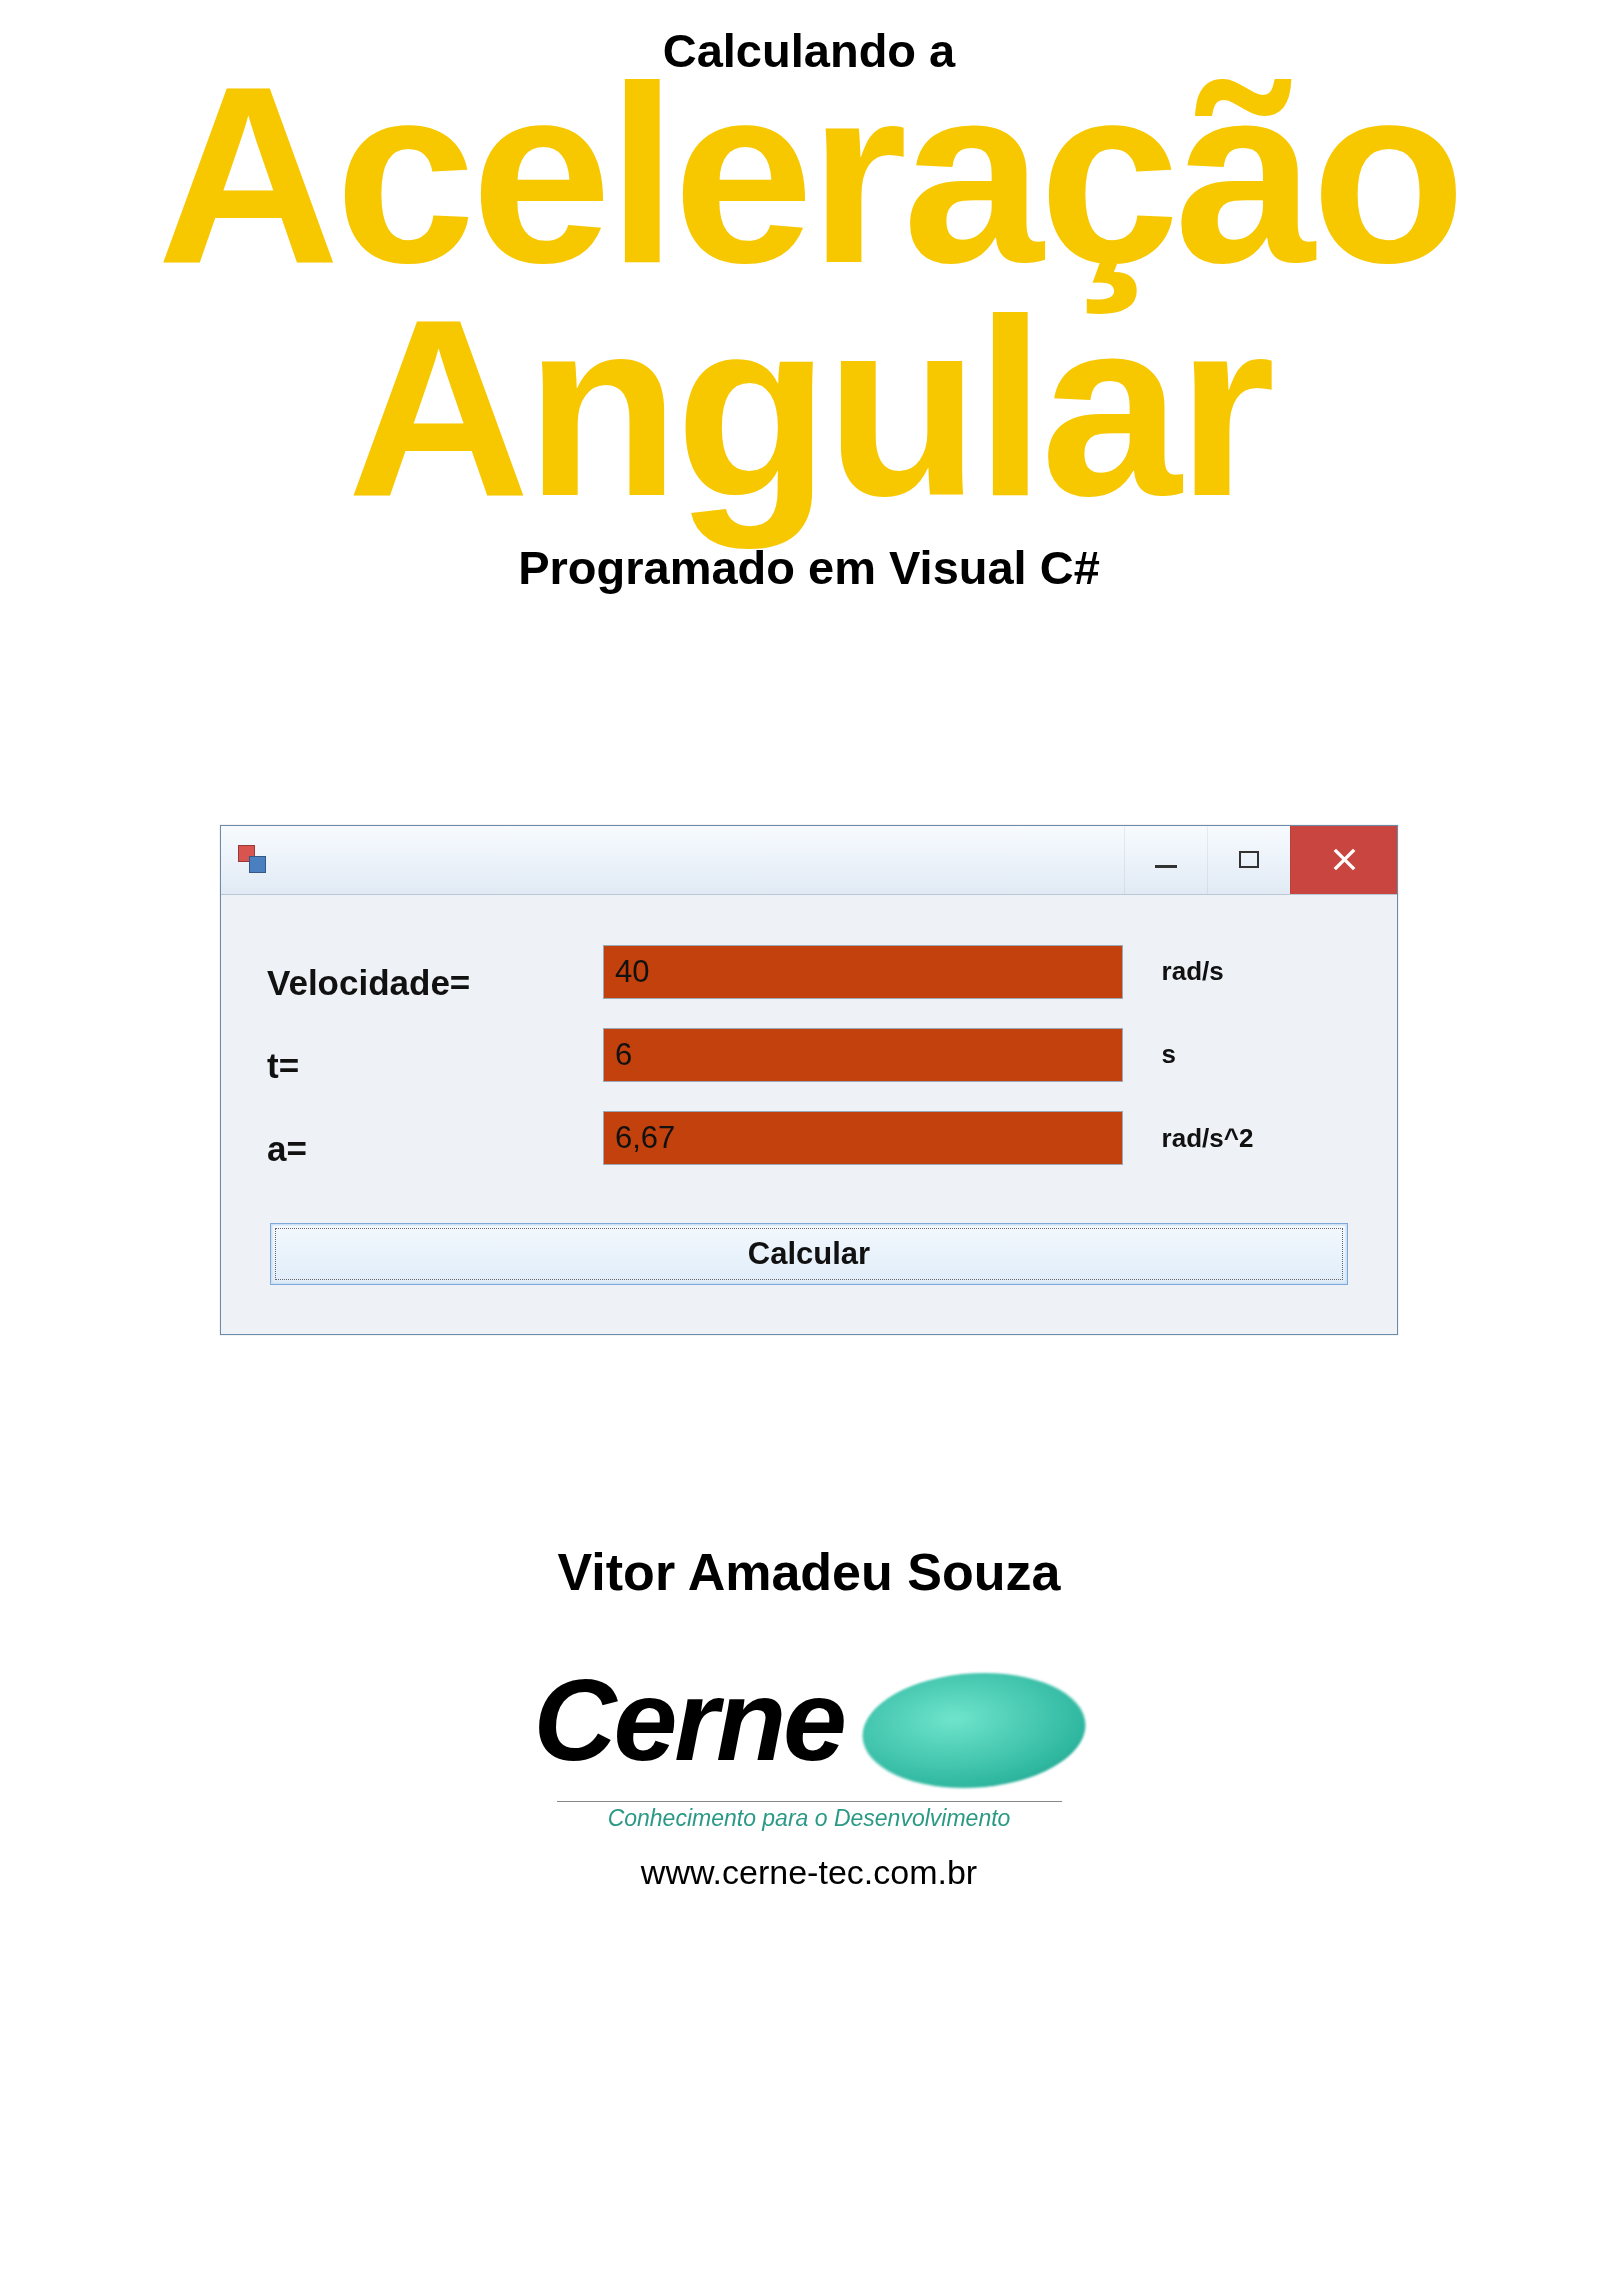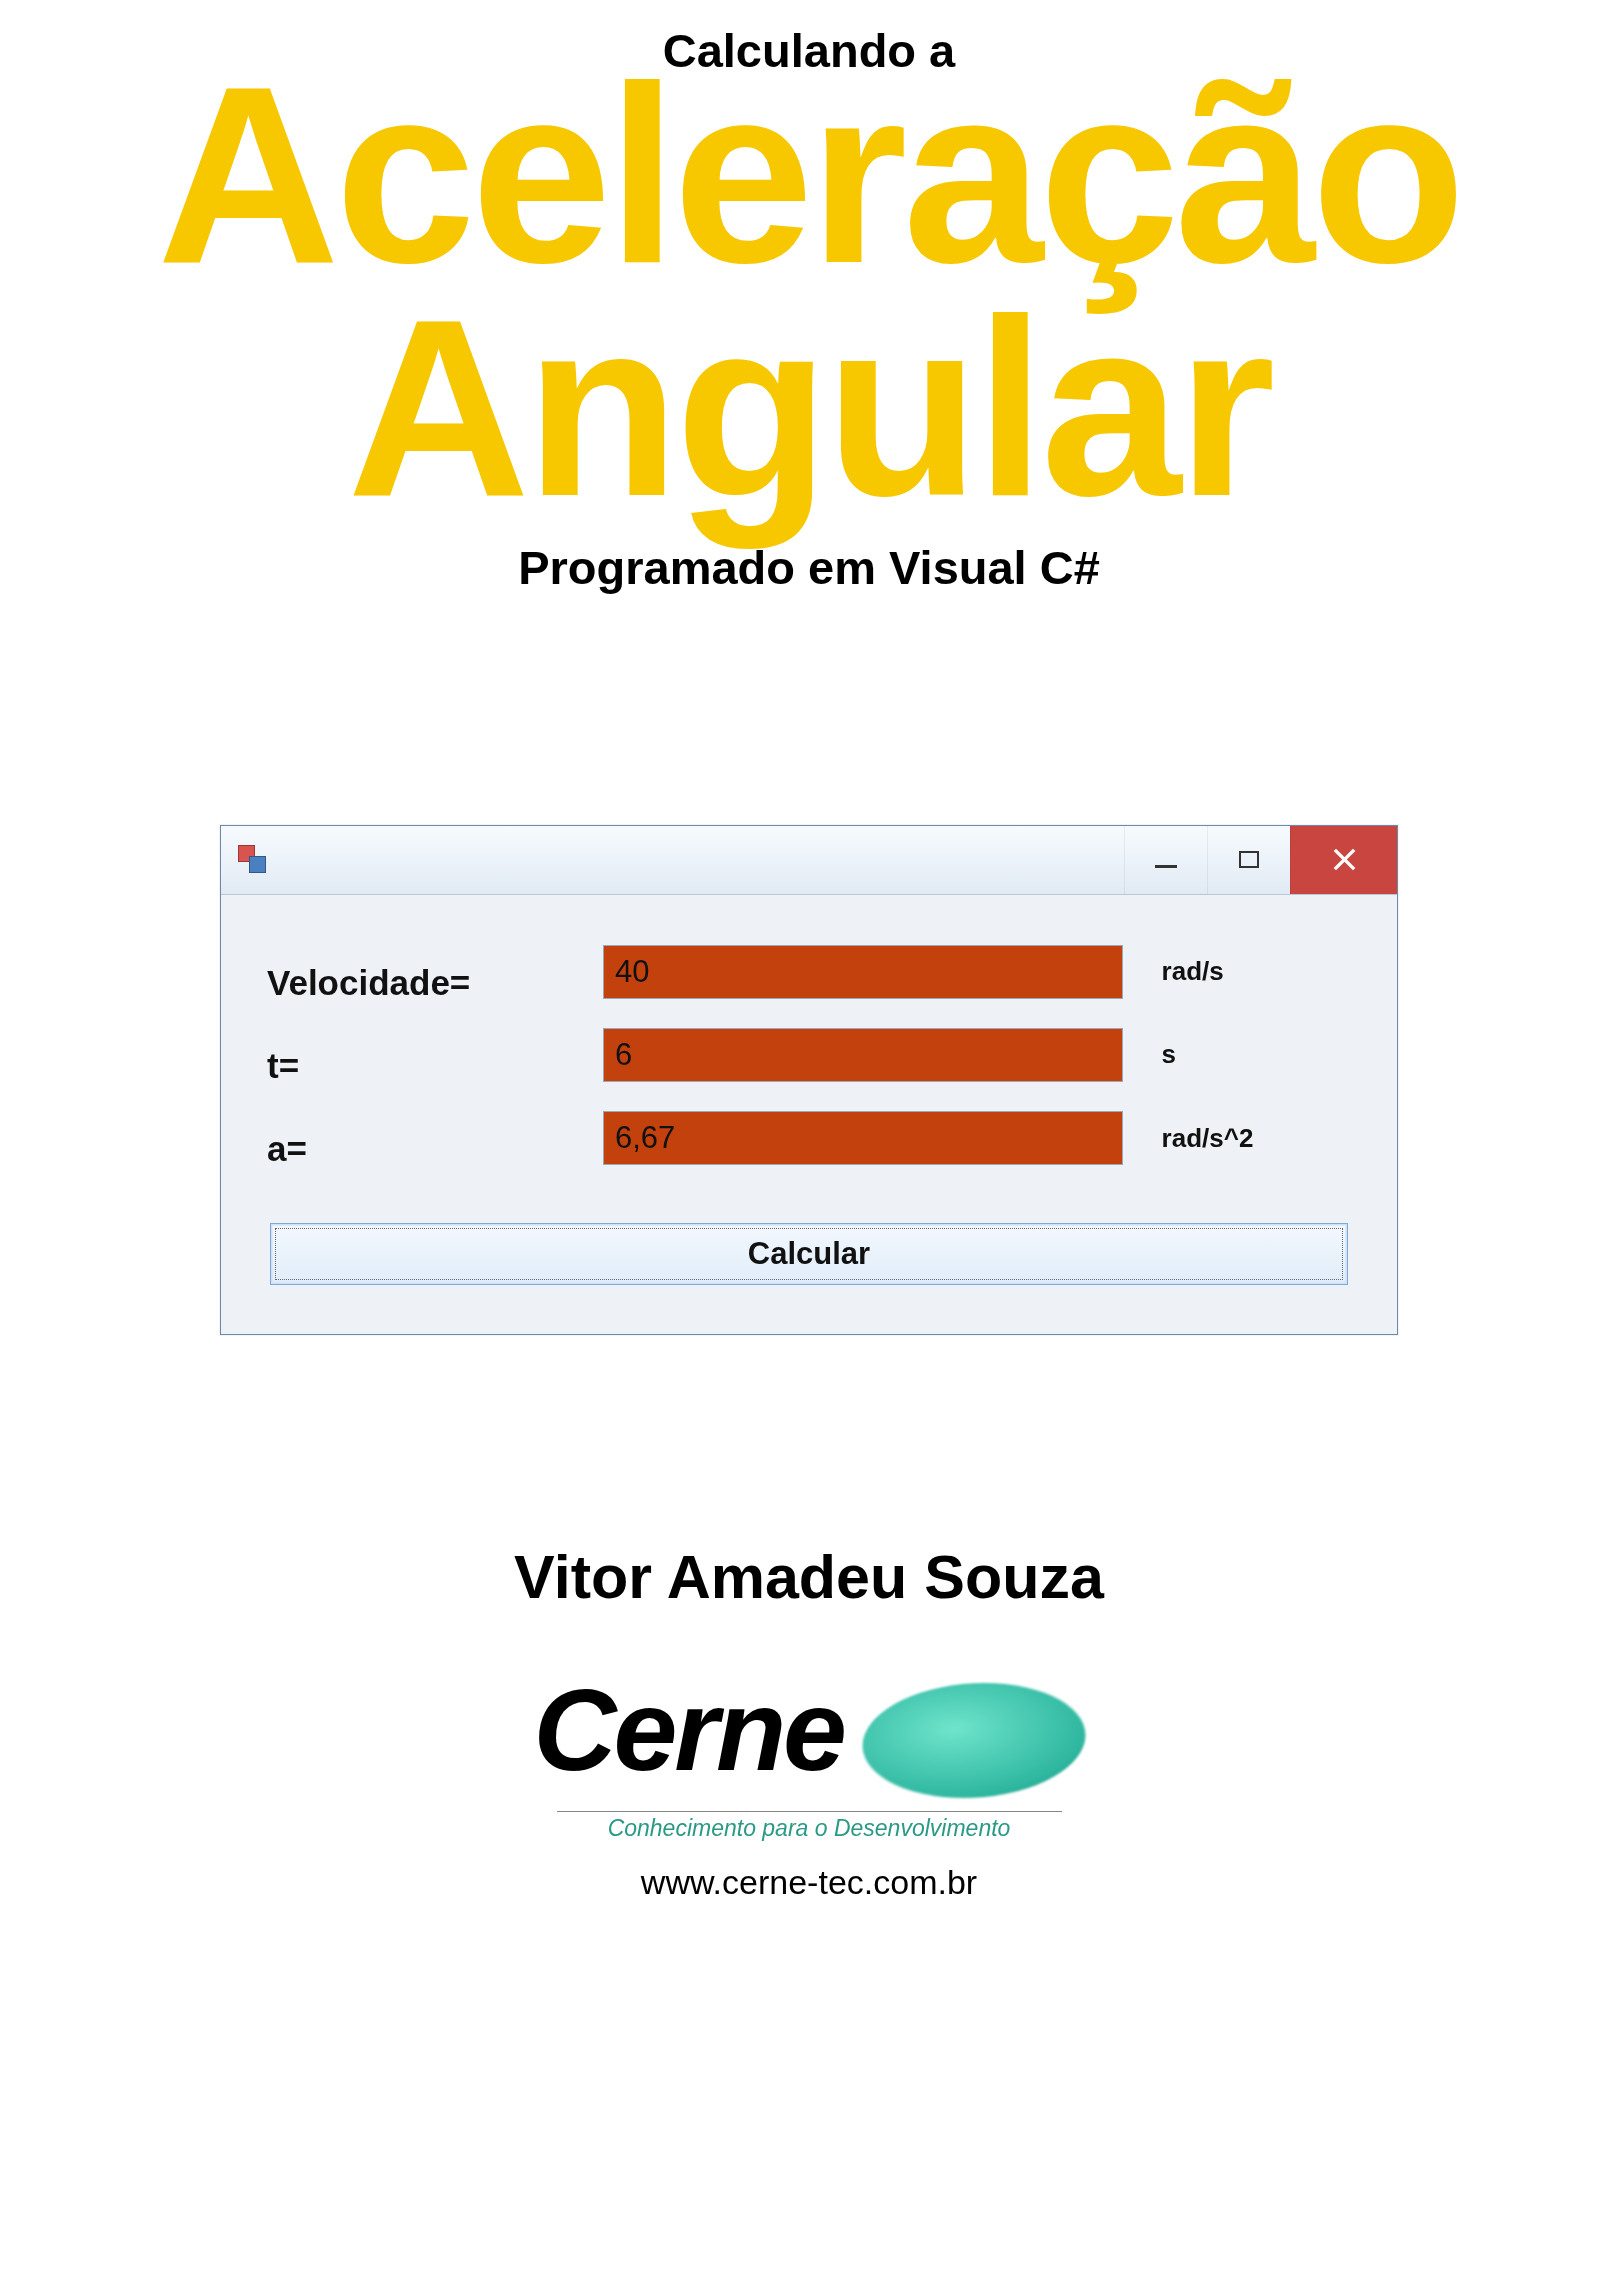--- a/index.html
+++ b/index.html
@@ -174,21 +174,21 @@
     font-weight: bold;
     color: #111;
     cursor: pointer;
     outline: 0.8px dotted #666;
     outline-offset: -6.1px;
   }
 
   
   .author {
     margin-top: 207px;
-    font-size: 61px;
+    font-size: 52px;
     font-weight: bold;
     color: #000;
     text-align: left;
   }
   .logo-block {
     margin-top: 61px;
     display: flex;
     flex-direction: column;
     align-items: center;
   }

